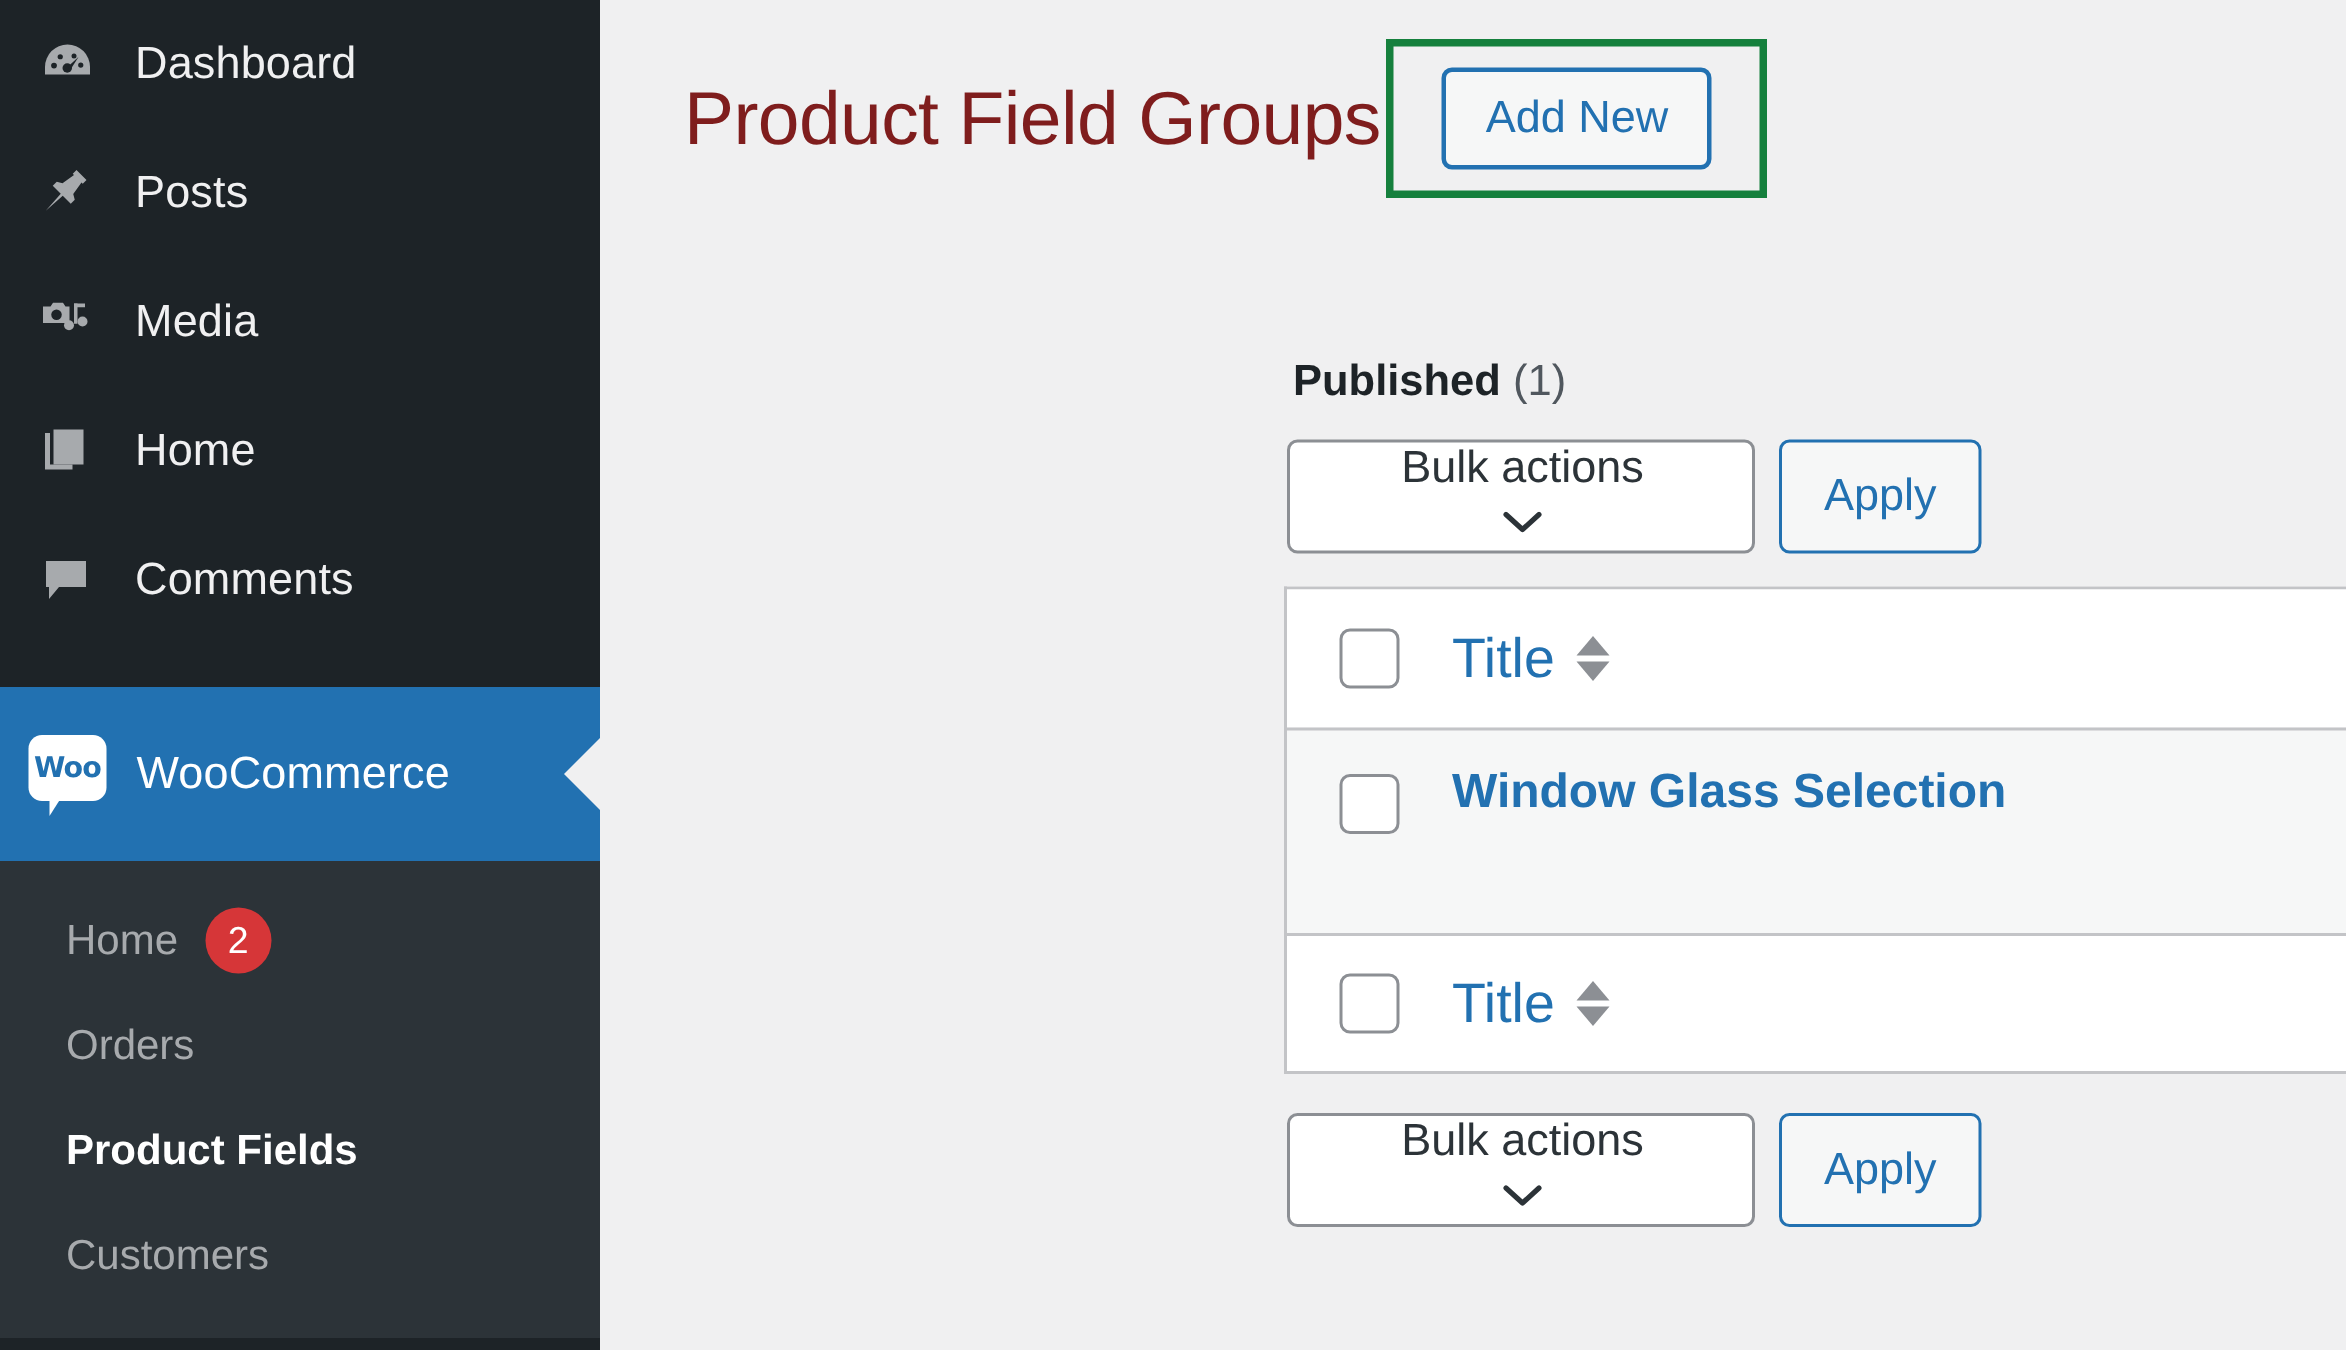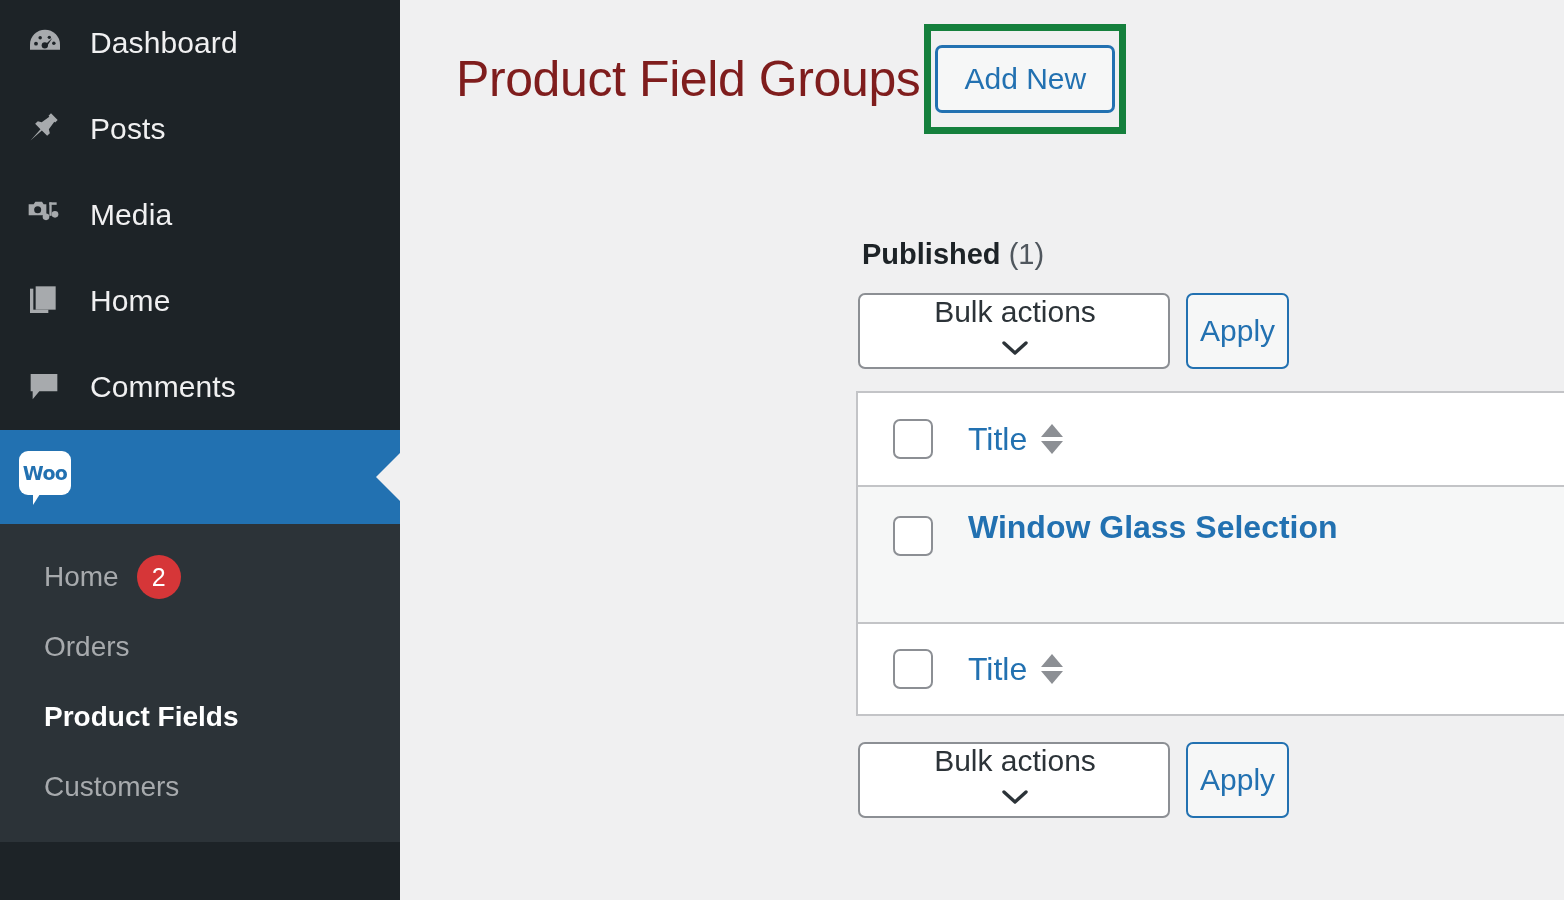--- a/index.html
+++ b/index.html
@@ -54,21 +54,22 @@
     color: #f0f0f1;
     font-size: 30px;
     font-weight: 400;
     letter-spacing: 0.1px;
     white-space: nowrap;
   }
 
   
   .menu-item.current {
     background: #2271b1;
-    height: 94px;
+    height: 116px;
+    margin-top: 28px;
   }
   .menu-item.current .menu-label {
     color: #ffffff;
     font-weight: 400;
   }
   .woo-arrow {
     position: absolute;
     right: 0;
     top: 50%;
     transform: translateY(-50%);
@@ -174,22 +175,22 @@
     color: #7f1d1d;
     letter-spacing: -0.4px;
     white-space: nowrap;
     line-height: 1;
   }
 
   
   #add-new-wrap {
     position: relative;
     margin-left: 4px;
-    border: 7px solid #15803d;
-    padding: 14px 4px;
+    border: 5px solid #15803d;
+    padding: 14px 32px;
     display: inline-flex;
     background: transparent;
     justify-content: center;
   }
 
   #add-new-button {
     display: inline-flex;
     align-items: center;
     justify-content: center;
     height: 68px;
@@ -243,21 +244,21 @@
   }
   .chev {
     width: 26px;
     height: 15px;
     flex: 0 0 26px;
   }
 
   .apply-button {
     height: 76px;
     margin-left: 16px;
-    padding: 0 12px;
+    padding: 0 28px;
     background: #f6f7f7;
     border: 2px solid #2271b1;
     border-radius: 7px;
     color: #2271b1;
     font-size: 30px;
     font-family: "Liberation Sans", sans-serif;
     display: inline-flex;
     align-items: center;
     justify-content: center;
     cursor: pointer;
@@ -304,21 +305,21 @@
 
   .cell-title {
     flex: 1 1 auto;
     display: flex;
     align-items: center;
     padding-top: 0;
   }
   .trow.data .cell-title { padding-top: 24px; align-items: flex-start; }
 
   .col-title-link {
-    font-size: 32px;
+    font-size: 37px;
     color: #2271b1;
     cursor: pointer;
     white-space: nowrap;
   }
   .row-title-link {
     font-size: 32px;
     font-weight: 700;
     color: #2271b1;
     cursor: pointer;
     white-space: nowrap;
@@ -413,20 +414,21 @@
       <span class="menu-label">Comments</span>
     </div>
 
     <div class="menu-item current">
       <span class="woo-logo">
         <span class="woo-bubble">
             <span>Woo</span>
           </span>
         <span class="woo-tail"></span>
       </span>
+      <span class="menu-label">WooCommerce</span>
       <span class="woo-arrow"></span>
     </div>
 
     <div id="submenu">
       <div class="submenu-item">
         <span class="submenu-label">Home</span>
         <span class="badge">2</span>
       </div>
       <div class="submenu-item">
         <span class="submenu-label">Orders</span>

